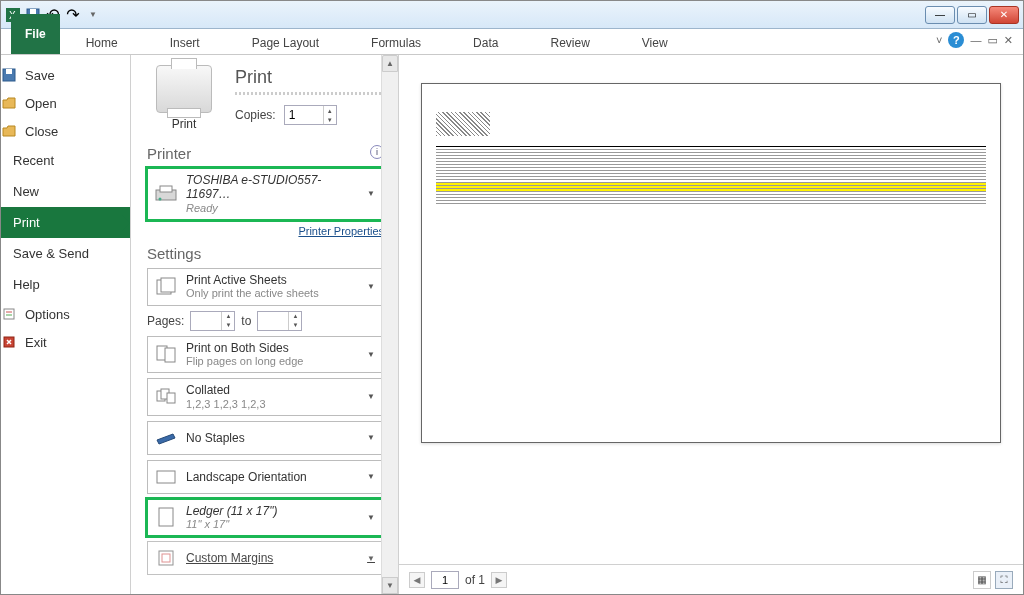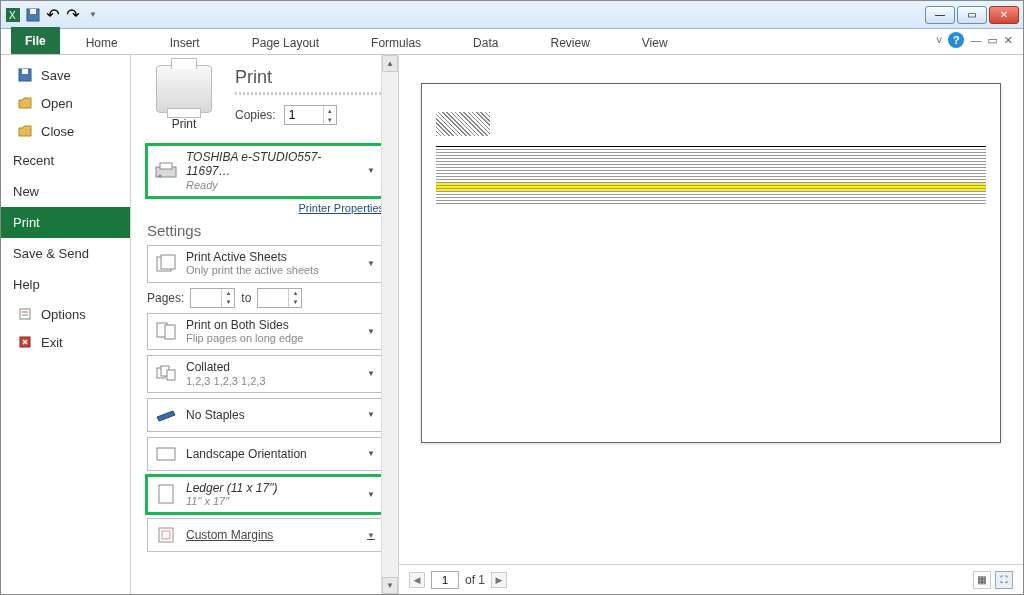--- a/index.html
+++ b/index.html
@@ -10,30 +10,30 @@
 .titlebar { height: 28px; background: linear-gradient(to bottom, #eaf3fb 0%, #d7e8f8 100%); display: flex; align-items: center; padding: 0 4px; border-bottom: 1px solid #9db5cc; position: relative; }
 .titlebar .qat { display: flex; gap: 4px; align-items: center; }
 .titlebar .qat-icon { width: 16px; height: 16px; display: flex; align-items: center; justify-content: center; }
 .titlebar .title-center { position: absolute; left: 50%; transform: translateX(-50%); font-size: 12px; color: #333; display: flex; align-items: center; gap: 6px; }
 .titlebar .redact { background: #000; width: 60px; height: 14px; display: inline-block; }
 .titlebar .win-controls { margin-left: auto; display: flex; gap: 0; }
 .win-btn { width: 30px; height: 18px; border: 1px solid #6a8db0; border-radius: 3px; display: flex; align-items: center; justify-content: center; font-size: 10px; background: linear-gradient(to bottom,#f7fbff,#cfe2f3); margin-left: 2px; }
 .win-btn.close { background: linear-gradient(to bottom,#f68a7b,#d04535); color: #fff; border-color: #a83424; }
 
 .ribbon-tabs { height: 26px; background: #fff; display: flex; align-items: flex-end; padding-left: 10px; border-bottom: 1px solid #c9c9c9; position: relative; }
-.file-tab { background: #217346; color: #fff; padding: 4px 14px; font-size: 12px; border-radius: 0; height: 27px; display: flex; align-items: center; font-weight: bold; }
+.file-tab { background: #217346; color: #fff; padding: 4px 14px; font-size: 12px; border-radius: 0; height: 40px; display: flex; align-items: center; font-weight: bold; }
 .tab { padding: 4px 26px; font-size: 12px; color: #444; cursor: pointer; }
 .ribbon-right { position: absolute; right: 10px; top: 3px; display: flex; gap: 6px; align-items: center; }
 .help-circle { width: 16px; height: 16px; border-radius: 50%; background: #2a8dd4; color: #fff; font-size: 11px; display: flex; align-items: center; justify-content: center; font-weight: bold; }
 
 .backstage { display: flex; height: calc(100% - 54px); }
 
 .left-nav { width: 130px; background: #fff; border-right: 1px solid #d0d0d0; padding-top: 6px; }
 .nav-item { padding: 8px 12px; font-size: 13px; color: #333; display: flex; align-items: center; gap: 8px; cursor: pointer; }
-.nav-item.with-icon { padding: 6px 16px; align-items: flex-end; }
+.nav-item.with-icon { padding: 6px 0; align-items: flex-end; }
 .nav-item.active { background: #19773e; color: #fff; position: relative; }
 .nav-item.active::after { content: ""; position: absolute; right: -8px; top: 50%; transform: translateY(-50%); border: 8px solid transparent; border-left-color: #19773e; }
 .nav-icon { width: 16px; height: 16px; display: inline-flex; align-items: center; justify-content: center; }
 
 .middle-panel { width: 268px; background: #fff; border-right: 1px solid #d0d0d0; padding: 10px 14px 10px 16px; position: relative; overflow: hidden; }
 .middle-scroll { position: absolute; right: 0; top: 0; bottom: 0; width: 17px; background: #f0f0f0; border-left: 1px solid #ddd; }
 .scroll-arrow { height: 17px; background: #e8e8e8; border: 1px solid #ccc; display: flex; align-items: center; justify-content: center; font-size: 8px; color: #666; }
 .scroll-arrow.top { border-radius: 2px 2px 0 0; }
 .scroll-arrow.bottom { position: absolute; bottom: 0; width: 100%; }
 
@@ -205,20 +205,24 @@
               <input value="1" style="">
               <div class="arrows">
                   <span>▲</span>
                   <span>▼</span>
                 </div>
             </div>
           </div>
         </div>
       </div>
 
+      <div class="section-label">
+        <span>Printer</span>
+        <span class="info-i">i</span>
+      </div>
       <div class="setting-box highlight">
         <span class="sb-icon">
           <svg width="24" height="20">
               <rect x="2" y="6" width="20" height="10" fill="#d8d8d8" stroke="#888"></rect>
               <rect x="6" y="2" width="12" height="6" fill="#fff" stroke="#888"></rect>
               <circle cx="6" cy="15" r="1.5" fill="#4a8"></circle>
             </svg>
         </span>
         <span class="sb-text">
           <div class="main">TOSHIBA e-STUDIO557-11697…</div>

